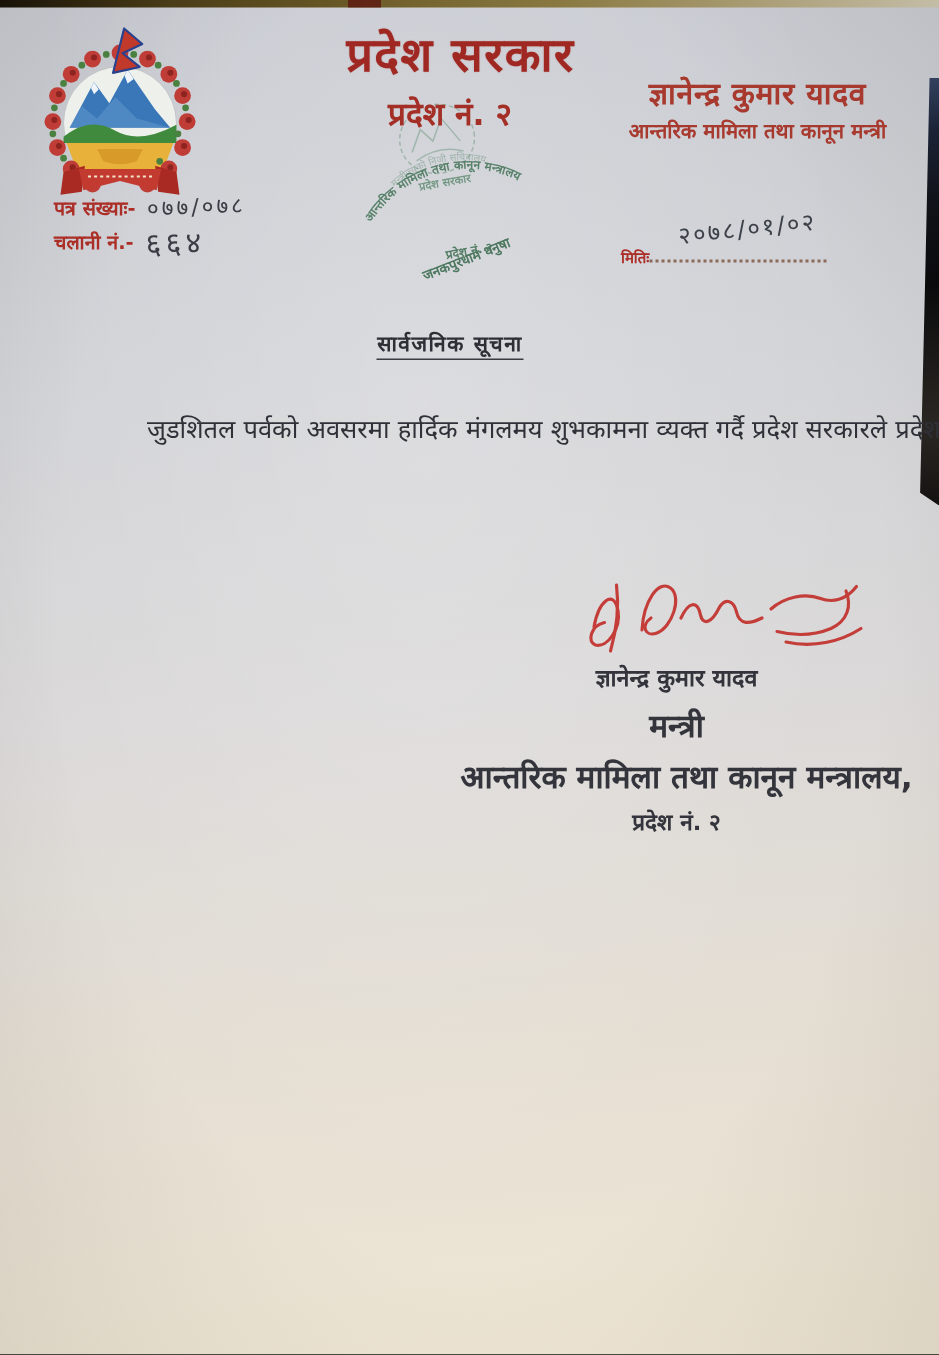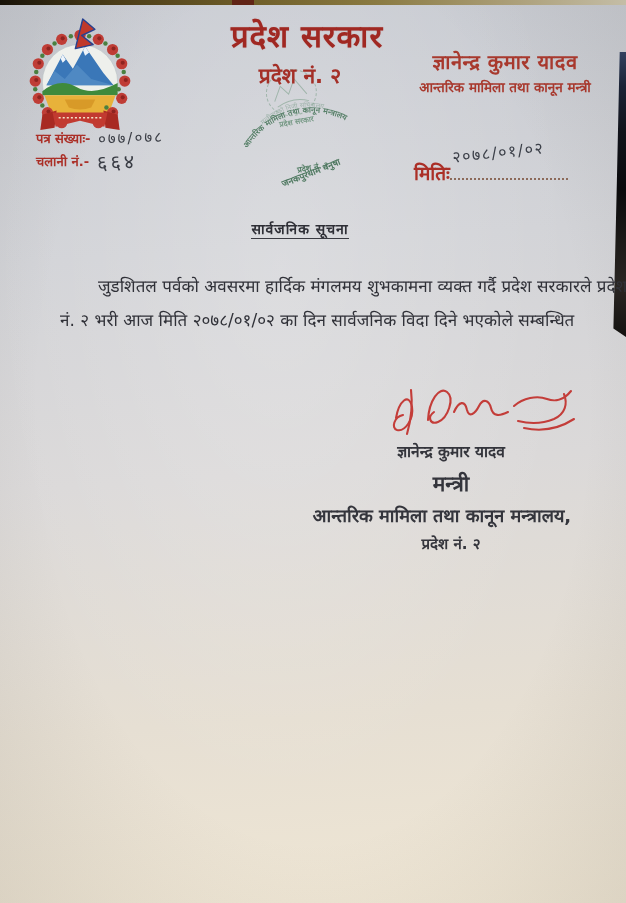--- a/index.html
+++ b/index.html
@@ -34,39 +34,39 @@
   .secretariat .l4{ font-size:13.5px; font-weight:700;}
 
   .refblock{ top:127px; left:36px; }
   .refrow{ display:flex; align-items:flex-end; gap:8px; margin-bottom:5px;}
   .reflabel{ font-size:13px; font-weight:700; color:#ab2f27; white-space:nowrap;}
   .hand{ font-family:"DejaVu Sans", sans-serif; color:#3a3d45; }
   .hand1{ font-size:15px; letter-spacing:2px; transform:rotate(-2deg); }
   .hand2{ font-size:20px; letter-spacing:3px; transform:rotate(-2deg); line-height:16px;}
 
   .dateblock{ top:160px; left:414px; }
-  .datelabel{ font-size:19px; font-weight:700; color:#ab2f27;}
+  .datelabel{ font-size:10px; font-weight:700; color:#ab2f27;}
   .datedots{ display:inline-block; width:118px; border-bottom:2px dotted #8c6a5a; height:12px;}
   .datevalue{ top:141px; left:452px; font-size:16px; letter-spacing:1.5px; color:#3c4049; transform:rotate(-6deg);}
 
   .stamp{ top:62px; left:216px; width:164px; height:136px; z-index:1; opacity:.85;}
 
   .heading{ top:219px; left:0; width:600px; text-align:center; }
   .heading span{ font-size:14px; font-weight:600; color:#2e2f36; border-bottom:1.5px solid #3a3b42; padding-bottom:1px; letter-spacing:1px;}
 
   .bodytext{ top:274px; left:60px; width:536px; color:#303138; font-size:17px; font-weight:500;}
   .bodytext .bl{ height:33.5px; white-space:nowrap; }
   .bodytext .bl:first-child{ padding-left:38px; }
 
   .signature-svg{ top:378px; left:386px; width:198px; height:64px; }
 
   .sigblock{ top:440px; left:325px; width:252px; text-align:center; color:#34353c;}
   .sigblock .s1{ font-size:15.5px; font-weight:600; margin-bottom:7px;}
   .sigblock .s2{ font-size:21px;   font-weight:600; margin-bottom:6px;}
-  .sigblock .s3{ font-size:18px;   font-weight:600; margin-bottom:6px; white-space:nowrap; margin-left:-18px;}
+  .sigblock .s3{ font-size:21px;   font-weight:600; margin-bottom:6px; white-space:nowrap; margin-left:-18px;}
   .sigblock .s4{ font-size:15px;   font-weight:600;}
 </style>
 </head>
 <body>
 
 <div class="photo">
   <div class="vignette"></div>
   <div class="edge-top"></div>
   <div class="edge-top-red"></div>
   <div class="edge-right"></div>
@@ -197,21 +197,20 @@
     <span class="datelabel">मितिः</span><span class="datedots"></span>
   </div>
   <div class="abs hand datevalue">२०७८/०१/०२</div>
 
   <div class="abs heading">
     <span>सार्वजनिक सूचना</span>
   </div>
 
   <div class="abs bodytext">
     <div class="bl">जुडशितल पर्वको अवसरमा हार्दिक मंगलमय शुभकामना व्यक्त गर्दै प्रदेश सरकारले प्रदेश</div>
-    <div class="bl">नं. २ भरी आज मिति २०७८/०१/०२ का दिन सार्वजनिक विदा दिने भएकोले सम्बन्धित</div>
   </div>
 
   <svg class="abs signature-svg" viewBox="0 0 198 64">
     <g fill="none" stroke="#c2302c" stroke-width="2.1" stroke-linecap="round" opacity="0.92">
       <path d="M10 40 c3 -17 13 -26 16 -11 c2 12 -7 25 -15 23 c-6 -2 -3 -13 6 -15"></path>
       <path d="M25 12 c2 16 0 30 -4 44"></path>
       <path d="M42 42 c1 -19 11 -34 19 -28 c8 6 1 26 -9 30 c-8 3 -11 -5 -4 -10"></path>
       <path d="M68 34 c5 -11 11 -12 13 -2 c2 8 8 4 12 -4 c4 -8 10 -6 12 2 c2 9 9 8 17 4"></path>
       <path d="M128 28 c9 -8 23 -11 33 -7 c8 3 17 1 24 -8"></path>
       <path d="M178 16 c4 10 1 20 -10 25 c-12 5 -24 5 -36 2"></path>

